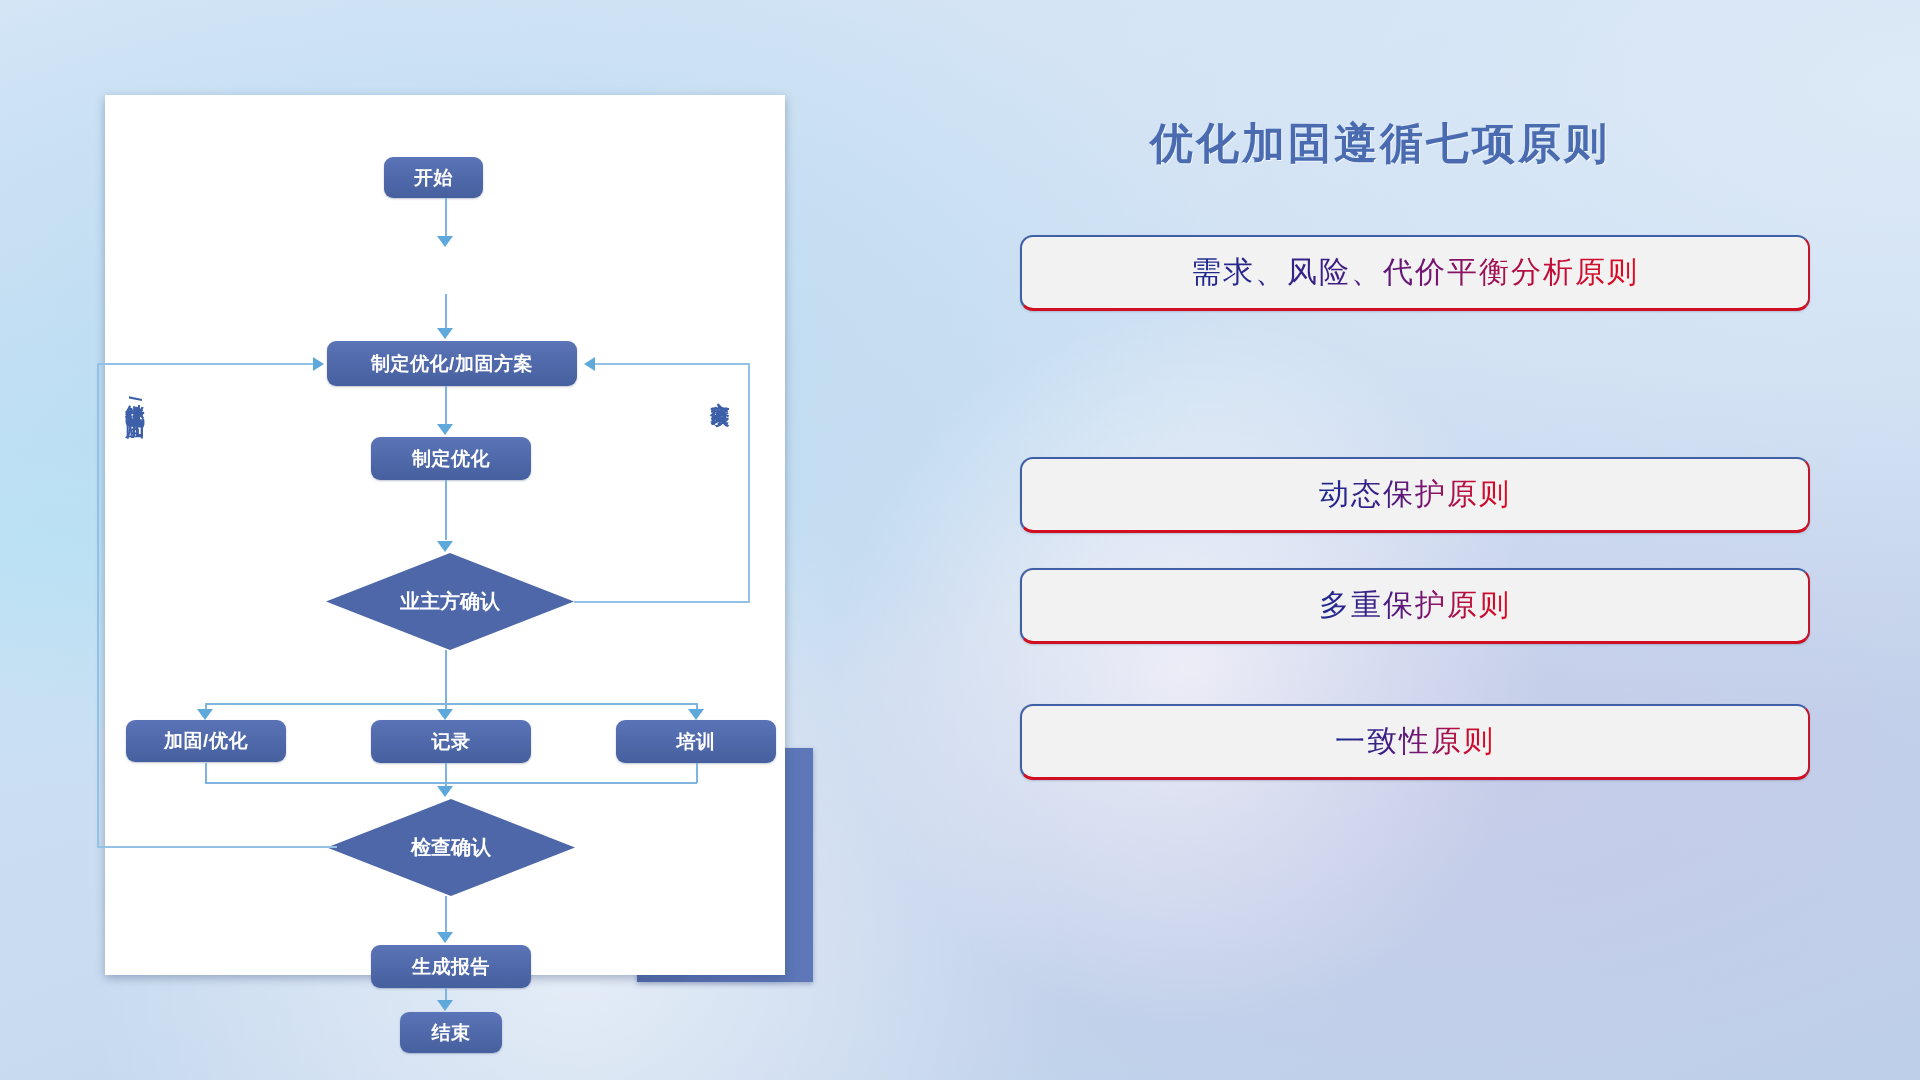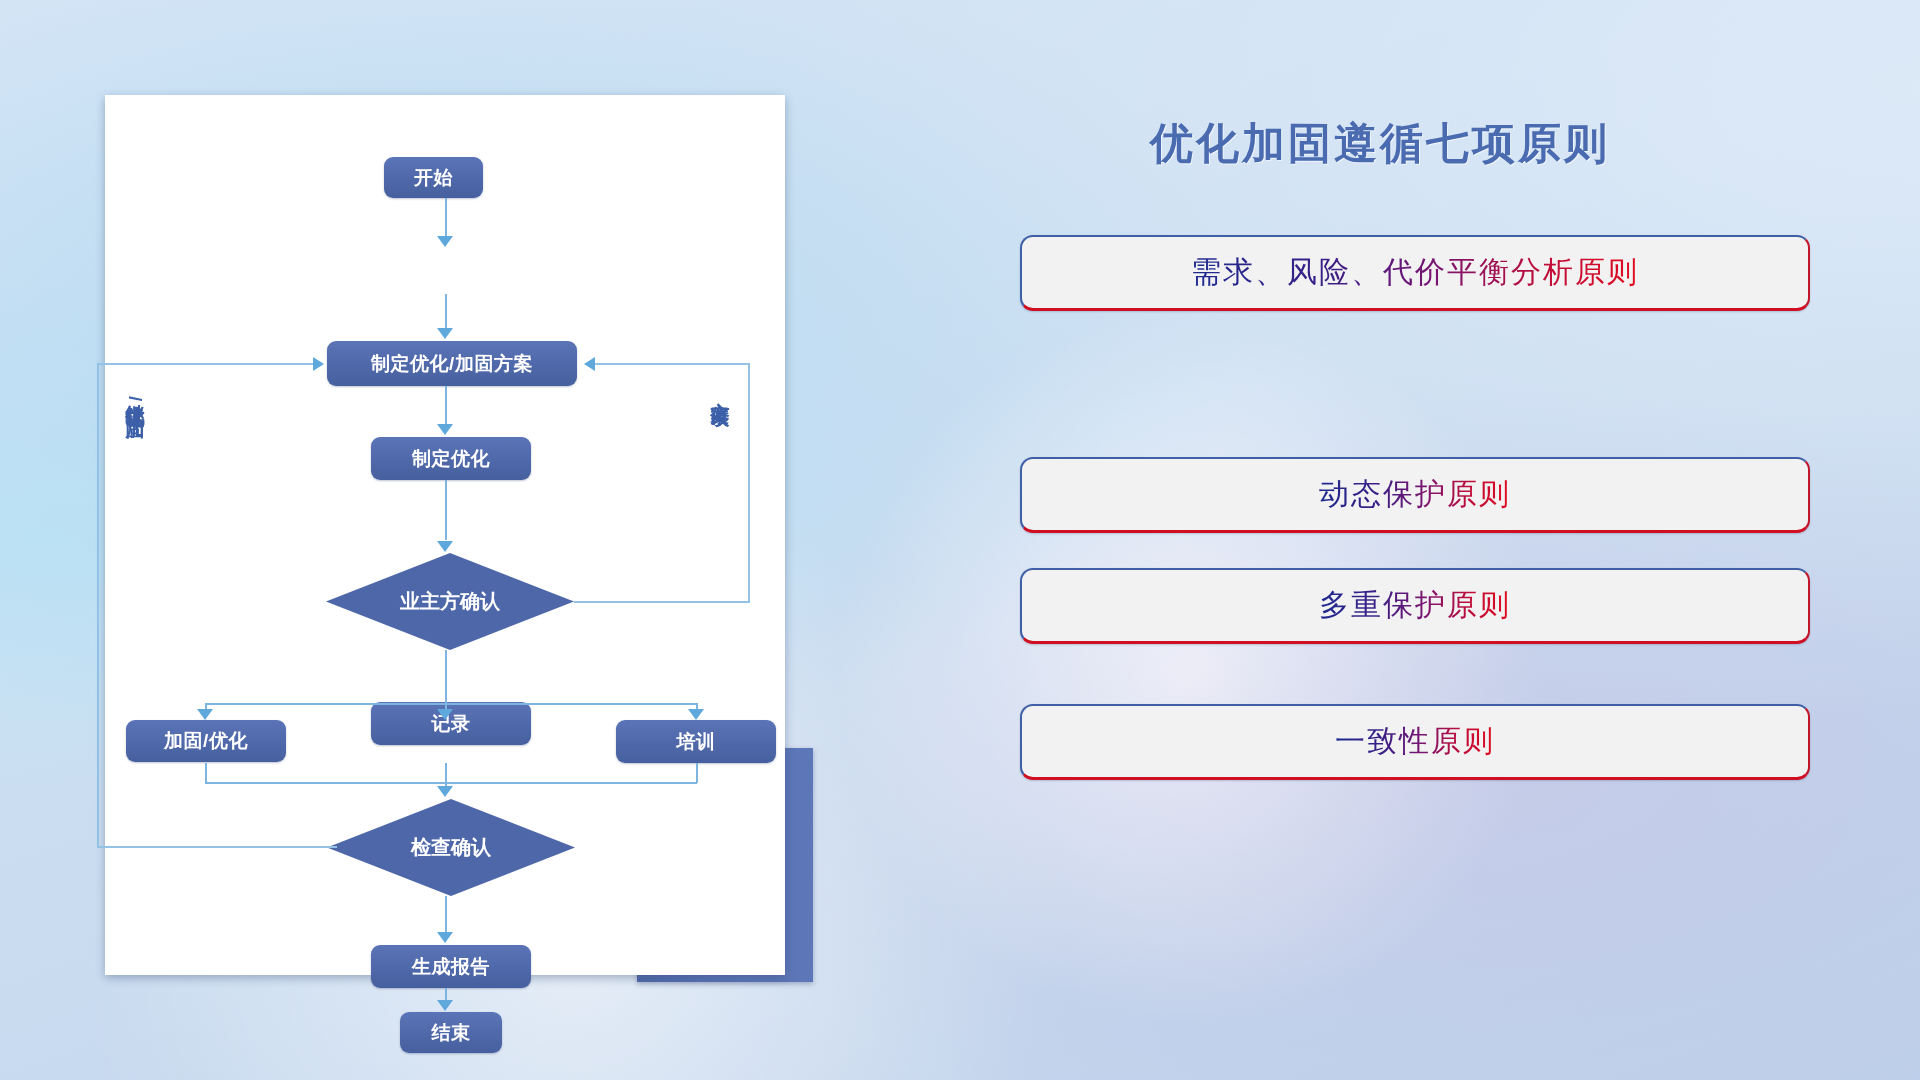--- a/index.html
+++ b/index.html
@@ -104,21 +104,21 @@
 
   <div class="diamond" style="left:221px;top:458px;width:248px;height:97px;">
     <div class="dshape"></div>
     <span>业主方确认</span>
   </div>
 
   <div class="node" style="left:21px;top:625px;width:160px;height:42px;">
     <span>加固/优化</span>
   </div>
 
-  <div class="node" style="left:266px;top:607px;width:160px;height:43px;">
+  <div class="node" style="left:266px;top:625px;width:160px;height:43px;">
     <span>记录</span>
   </div>
 
   <div class="node" style="left:511px;top:625px;width:160px;height:43px;">
     <span>培训</span>
   </div>
 
   <div class="diamond" style="left:222px;top:704px;width:248px;height:97px;">
     <div class="dshape"></div>
     <span>检查确认</span>

